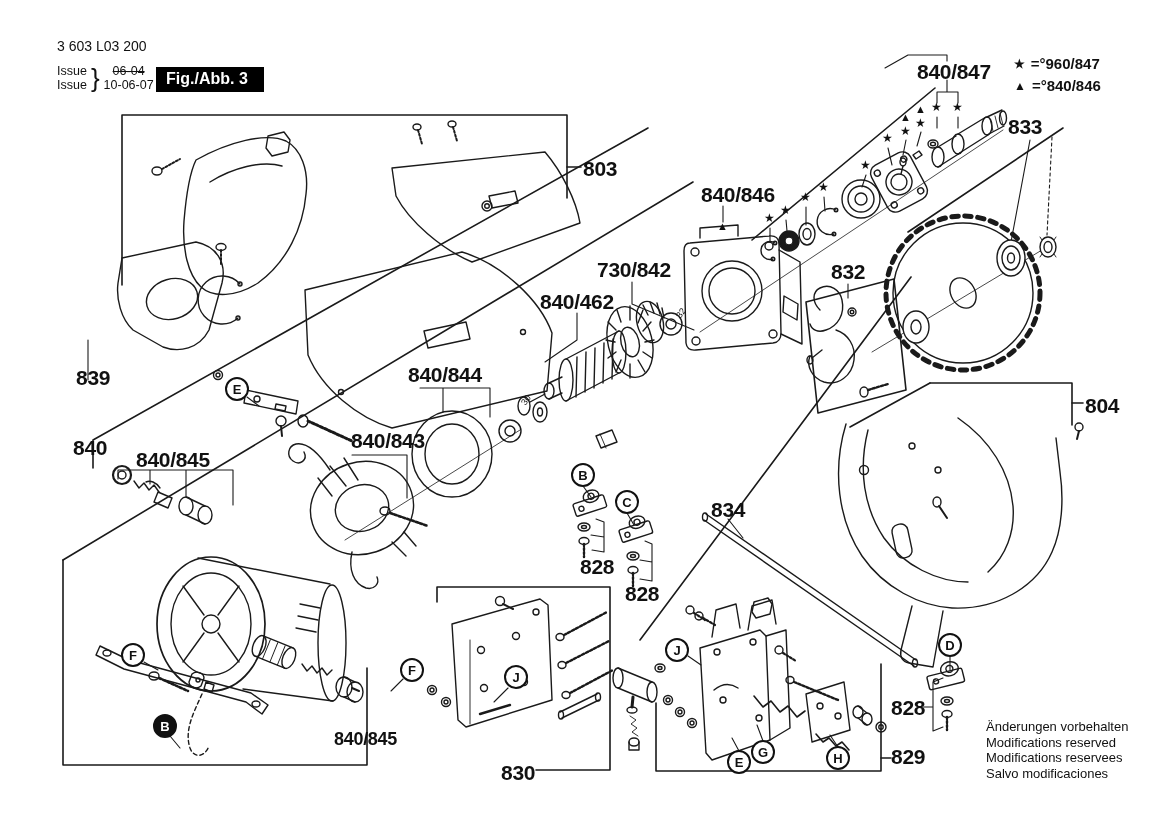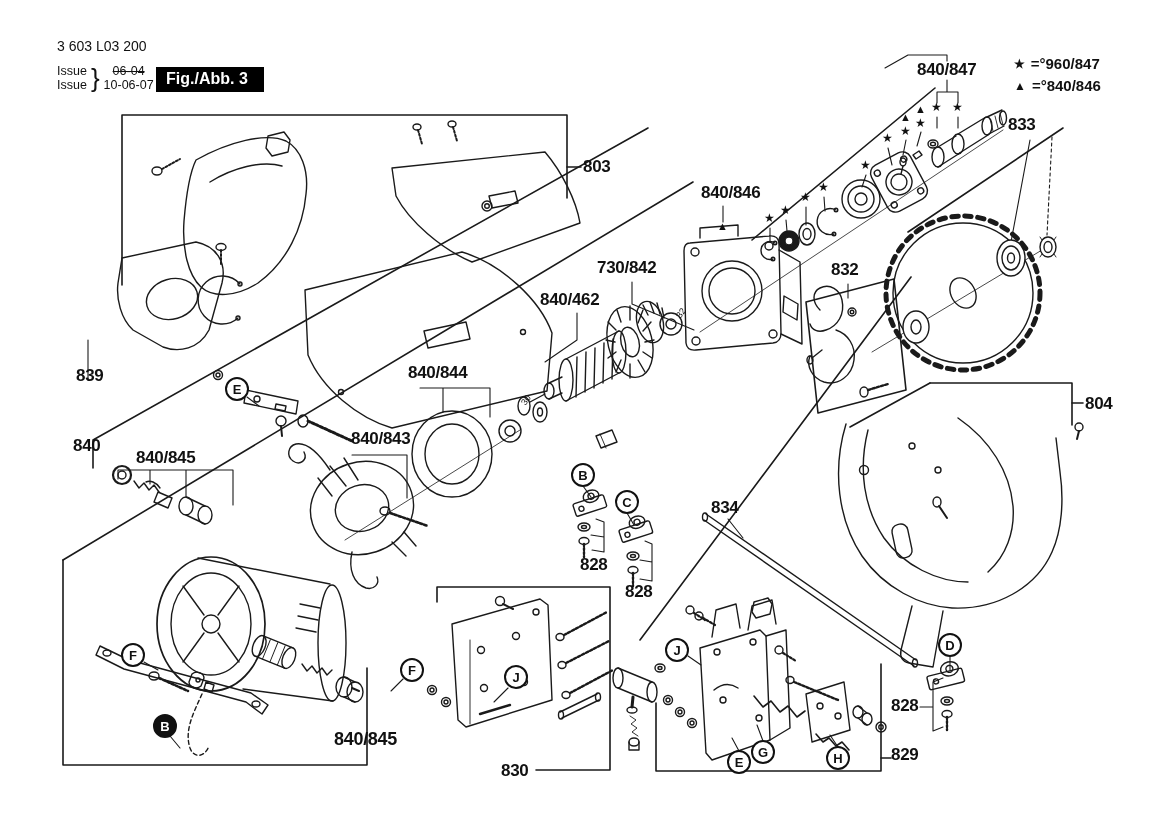--- a/index.html
+++ b/index.html
@@ -1,20 +1,20 @@
 <!DOCTYPE html>
 <html><head>
 <meta charset="utf-8">
 <style>
   html,body{margin:0;padding:0;background:#fff;}
   .stage{position:relative;width:1169px;height:826px;background:#ffffff;overflow:hidden;
          font-family:"Liberation Sans",sans-serif;color:#111;}
   .stage svg{position:absolute;left:0;top:0;}
   .abs{position:absolute;white-space:nowrap;}
-  .plabel{font-weight:bold;font-size:17px;letter-spacing:-0.3px;}
+  .plabel{font-weight:bold;font-size:21px;letter-spacing:-0.3px;}
   .plabel.big{font-size:18px;}
   .hdr-num{font-size:14px;}
   .hdr-row{font-size:12.5px;line-height:14px;}
   .figbox{background:#000;color:#fff;font-weight:bold;font-size:16px;
           padding:3px 16px 4px 10px;}
   .brace{font-size:26px;font-weight:400;line-height:26px;}
   .strike{text-decoration:line-through;text-align:center;}
   .legend-row{display:flex;align-items:center;gap:6px;font-weight:bold;font-size:15px;}
   .legend-row .sym{font-size:12px;}
   .mk{font-size:12px;line-height:12px;}
@@ -482,14 +482,20 @@
 <div class="abs co" style="left:400px;top:658px">F</div>
 <div class="abs co" style="left:504px;top:665px">J</div>
 <div class="abs co" style="left:571px;top:463px">B</div>
 <div class="abs co" style="left:615px;top:490px">C</div>
 <div class="abs co" style="left:938px;top:633px">D</div>
 <div class="abs co" style="left:665px;top:638px">J</div>
 <div class="abs co" style="left:727px;top:750px">E</div>
 <div class="abs co" style="left:751px;top:740px">G</div>
 <div class="abs co" style="left:826px;top:746px">H</div>
 
-
+<div class="abs note" style="left:986px;top:719px">
+  <div>Änderungen vorbehalten</div>
+  <div>Modifications reserved</div>
+  <div>Modifications reservees</div>
+  <div>Salvo modificaciones</div>
 </div>
 
+</div>
+
 </body></html>

